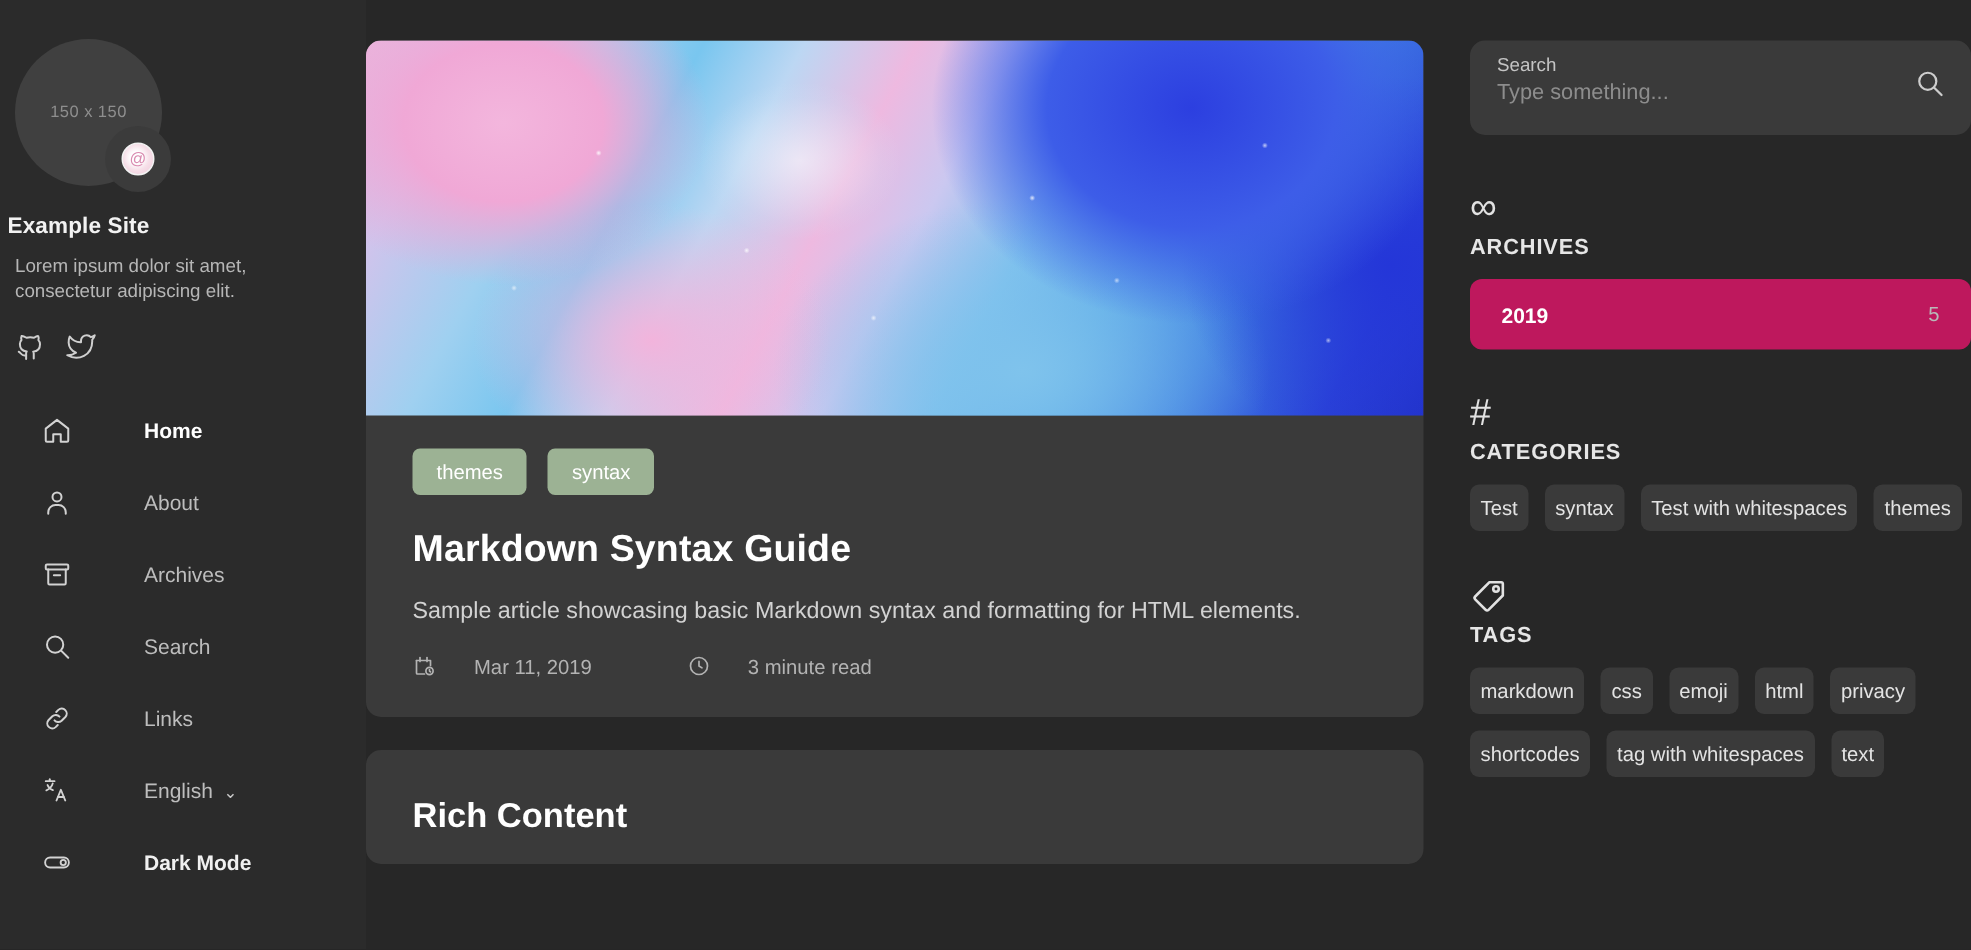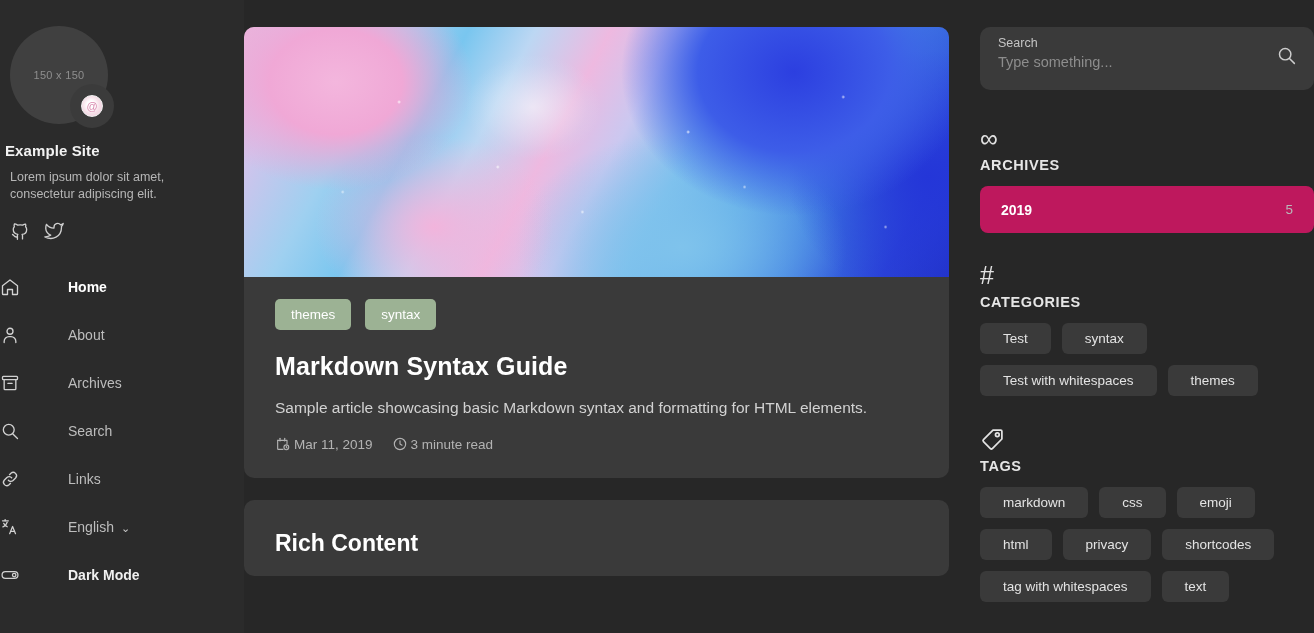--- a/index.html
+++ b/index.html
@@ -47,21 +47,21 @@
     margin: 10px 10px 0 10px;
     font-size: 12.5px; line-height: 1.35; color: #b6b6b6;
     max-width: 180px;
   }
   .social-row { display: flex; gap: 14px; margin: 18px 0 0 10px; }
   .social-icon { width: 20px; height: 20px; color: #cfcfcf; display: block; cursor: pointer; }
 
   .nav { margin-top: 22px; }
   .nav-item {
     display: flex; align-items: center;
-    height: 48px; padding-left: 0;
+    height: 48px; padding-left: 28px;
     cursor: pointer; color: #bdbdbd;
   }
   .nav-icon {
     width: 20px; height: 20px; flex: 0 0 20px;
     color: #d2d2d2; display: block;
   }
   .nav-label {
     margin-left: 48px; font-size: 14px; white-space: nowrap;
   }
   .nav-item.active .nav-label { color: #ffffff; font-weight: bold; }
@@ -117,21 +117,21 @@
     cursor: pointer; white-space: nowrap;
   }
   .post-title {
     font-size: 25px; font-weight: bold; color: #ffffff;
     margin-bottom: 14px; letter-spacing: .1px; cursor: pointer; margin-top: 22px;
   }
   .post-summary {
     font-size: 15.5px; line-height: 1.62; color: #d2d2d2;
     max-width: 620px; margin-bottom: 16px;
   }
-  .meta-row { display: flex; align-items: center; gap: 3px; color: #b3b3b3; font-size: 13.5px; }
+  .meta-row { display: flex; align-items: center; gap: 25px; color: #b3b3b3; font-size: 13.5px; }
   .meta-icon { width: 16px; height: 16px; display: block; color: #b3b3b3; }
   .meta-gap { width: 13px; }
   .card2-title {
     font-size: 23px; font-weight: bold; color: #ffffff;
     padding: 30px 31px 19px 31px;
   }
 
   
   .right-sidebar {
     width: 334px; min-width: 334px; height: 633px;
@@ -165,21 +165,21 @@
     background: #be185d; border-radius: 8px;
     height: 47px; display: flex; align-items: center;
     justify-content: space-between;
     padding: 0 21px; cursor: pointer;
   }
   .archive-year { font-size: 14px; font-weight: bold; color: #ffffff; }
   .archive-count { font-size: 13.5px; color: #b9b9b9; }
   .chip-row { display: flex; flex-wrap: wrap; gap: 11px; }
   .chip {
     background: #3a3a3a; color: #e3e3e3;
-    border-radius: 6px; padding: 8px 23px;
+    border-radius: 6px; padding: 8px 7px;
     font-size: 13.5px; cursor: pointer; white-space: nowrap;
   }
 </style>
 </head>
 <body>
 
 <div class="page">
 
   <aside class="left-sidebar">
 

